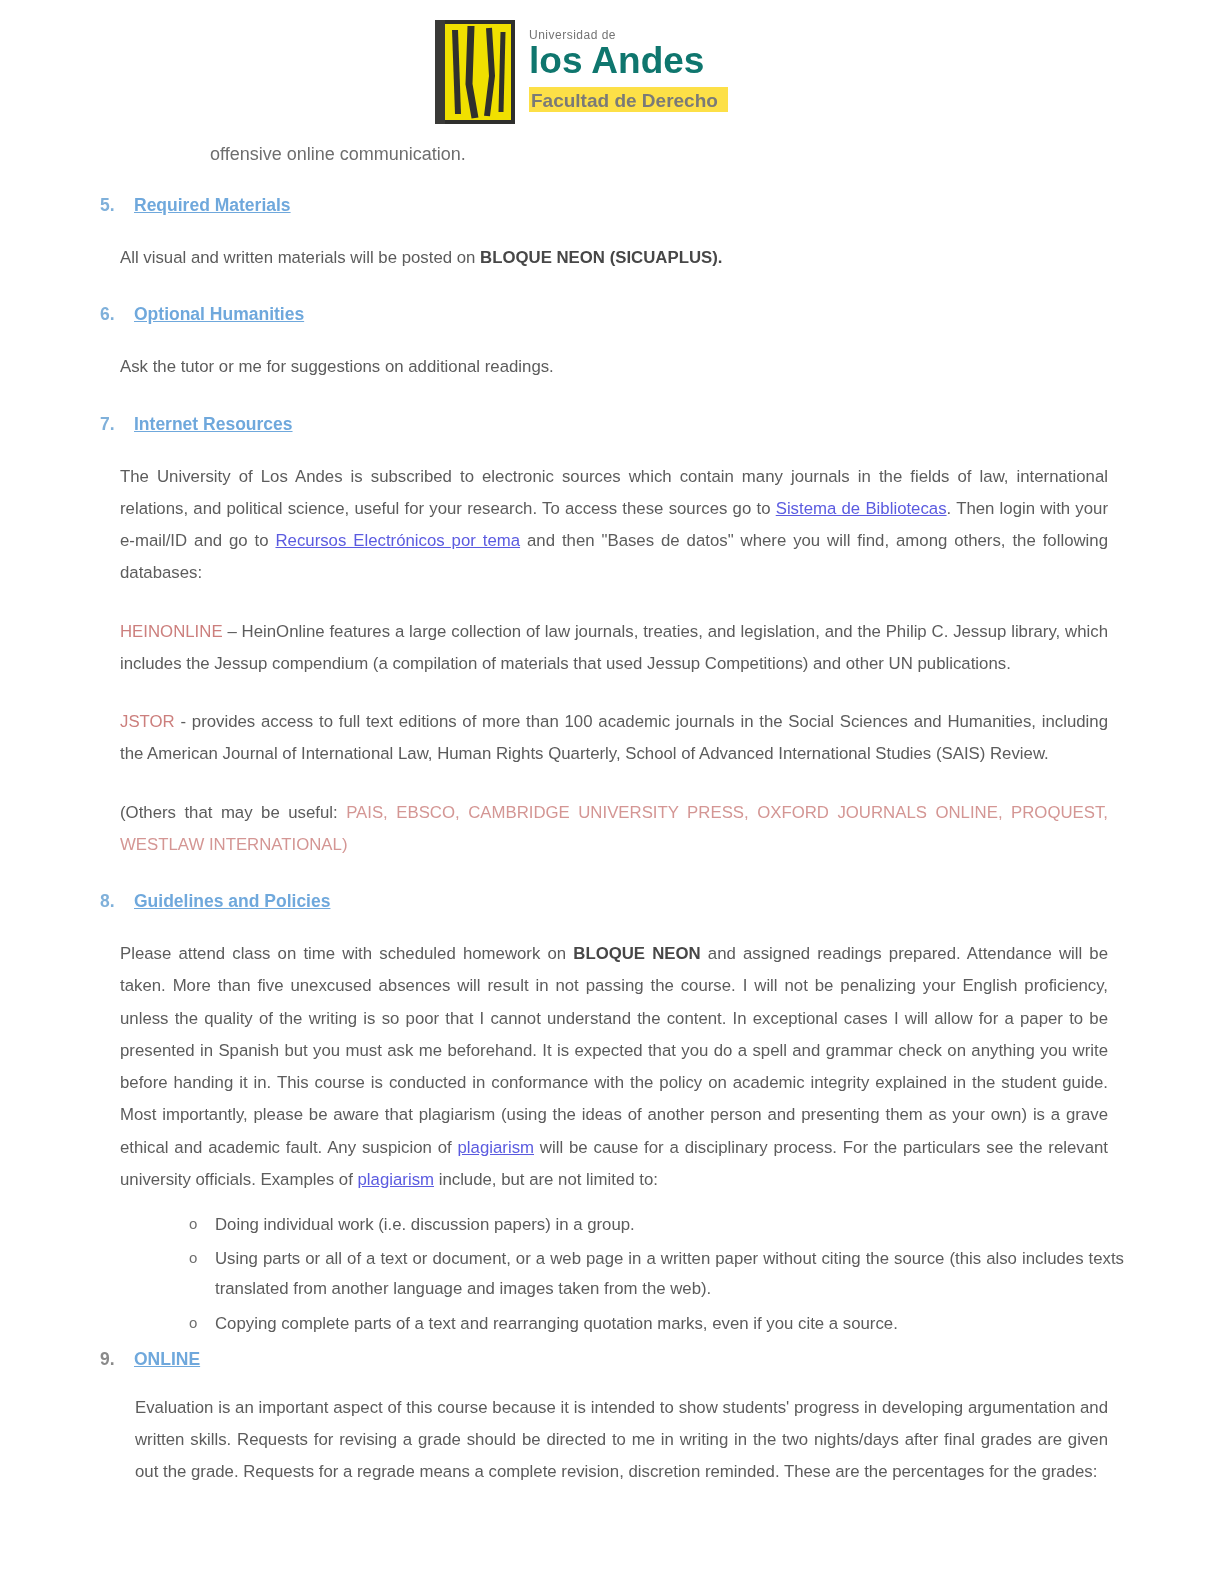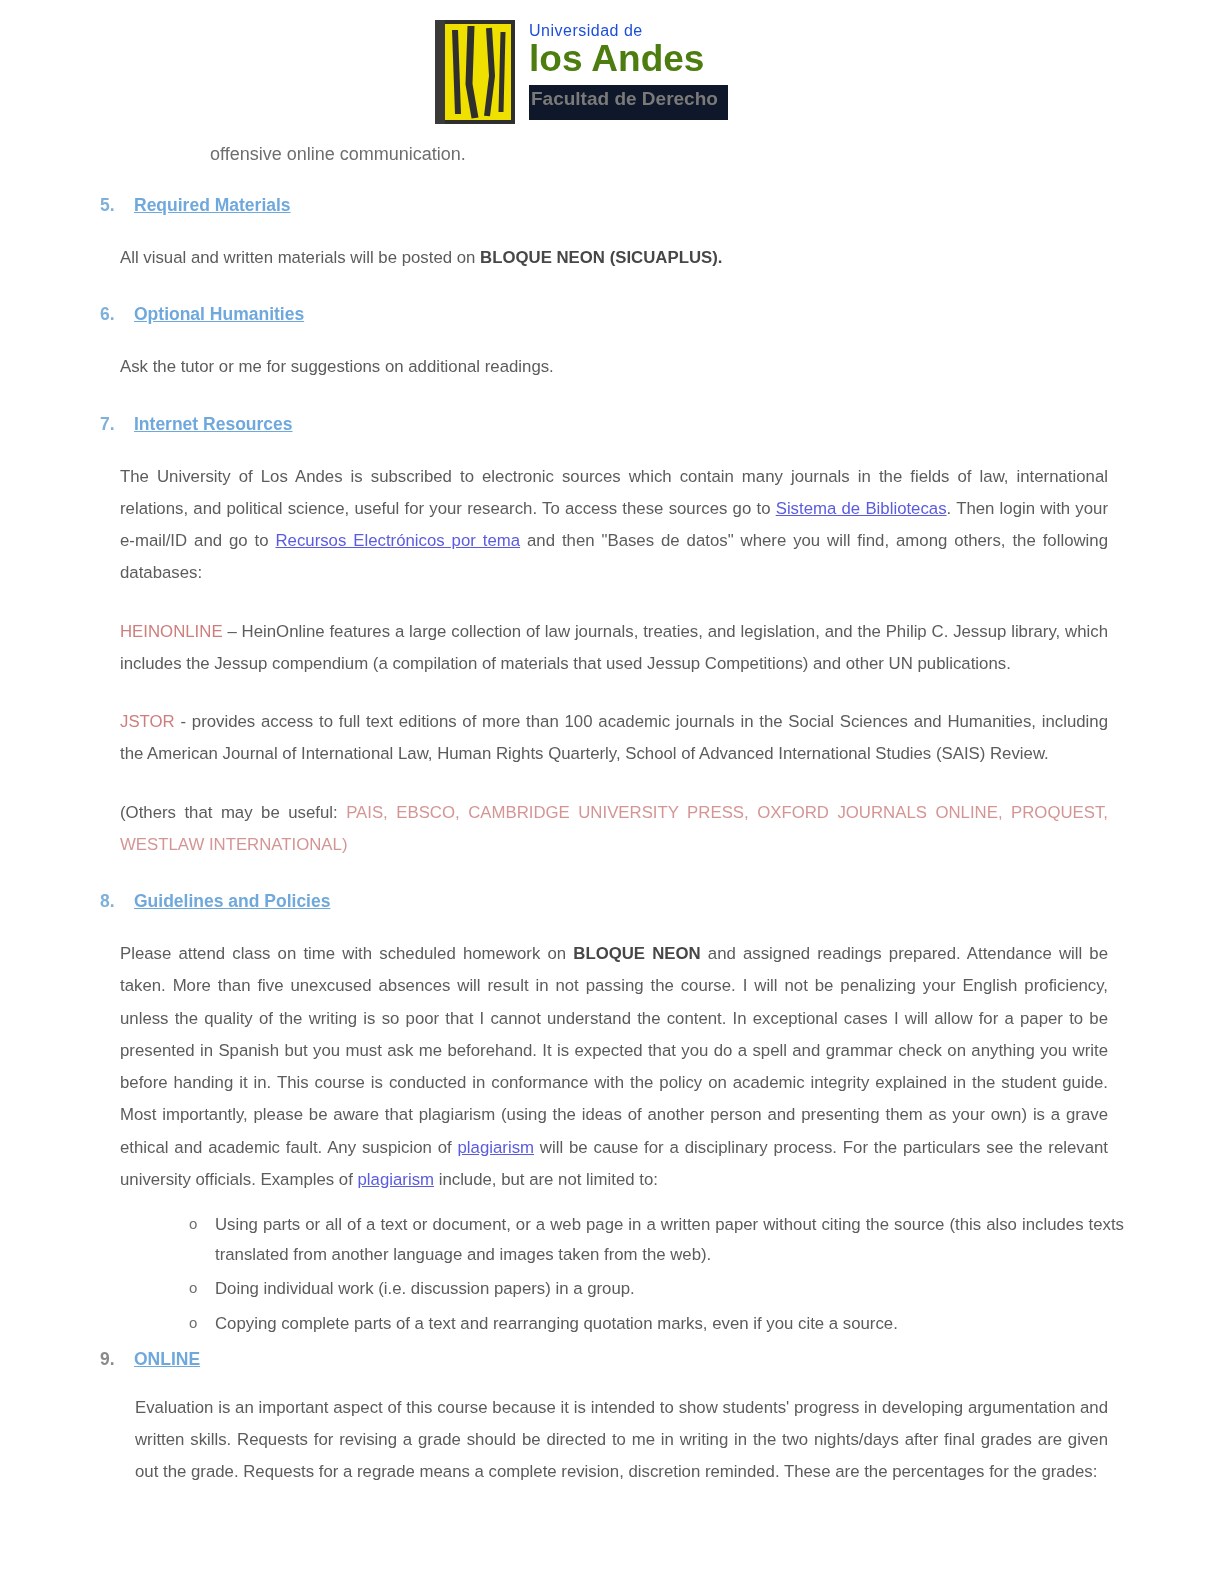--- a/index.html
+++ b/index.html
@@ -11,23 +11,23 @@
   }
   .page { padding:14px 100px 40px 100px; }
 
   
   .logo { display:flex; align-items:flex-start; margin-left:335px; height:122px; }
   .logo-mark { display:flex; height:104px; margin-top:6px; }
   .logo-bar { width:10px; background:#3a3a38; }
   .logo-box { width:66px; background:#f0e000; border:4px solid #2f2f2d; border-left:none; position:relative; }
   .logo-box svg { position:absolute; top:0; left:0; }
   .logo-text { margin-left:14px; }
-  .u-small { font-size:16px; color:#1d4ed8; letter-spacing:0.5px; margin-top:8px; }
-  .u-large { font-size:37px; font-weight:bold; color:#4d7c0f; line-height:1.05; }
-  .faculty-band { background:#0f172a; margin-top:6px; padding:3px 10px 10px 2px; }
+  .u-small { font-size:12px; color:#737373; letter-spacing:0.5px; margin-top:14px; }
+  .u-large { font-size:37px; font-weight:bold; color:#0f766e; line-height:1.05; }
+  .faculty-band { background:#fde047; margin-top:6px; padding:3px 10px 0 2px; }
   .faculty { font-size:19px; font-weight:bold; color:#7a7a78; }
 
   
   .fragment { margin:8px 0 0 110px; font-size:18px; color:#6e6e6e; }
 
   .heading { display:flex; align-items:baseline; margin:30px 0 0 0; }
   .h-num { color:#7fb0da; font-weight:bold; font-size:17.5px; width:34px; flex:none; }
   .h-num.gray { color:#8a8a8a; }
   .h-title { color:#6fa8dc; font-weight:bold; font-size:17.5px; text-decoration:underline; }
 
@@ -107,22 +107,22 @@
 
   <p class="para"><span>(Others that may be useful: </span><span class="red-caps">PAIS, EBSCO, CAMBRIDGE UNIVERSITY PRESS, OXFORD JOURNALS ONLINE, PROQUEST, WESTLAW INTERNATIONAL)</span></p>
 
   <div class="heading">
     <span class="h-num">8.</span>
     <span class="h-title">Guidelines and Policies</span>
   </div>
   <p class="para"><span>Please attend class on time with scheduled homework on </span><span class="bold-dark">BLOQUE NEON</span><span> and assigned readings prepared. Attendance will be taken. More than five unexcused absences will result in not passing the course. I will not be penalizing your English proficiency, unless the quality of the writing is so poor that I cannot understand the content. In exceptional cases I will allow for a paper to be presented in Spanish but you must ask me beforehand. It is expected that you do a spell and grammar check on anything you write before handing it in. This course is conducted in conformance with the policy on academic integrity explained in the student guide. Most importantly, please be aware that plagiarism (using the ideas of another person and presenting them as your own) is a grave ethical and academic fault. Any suspicion of </span><a class="link">plagiarism</a><span> will be cause for a disciplinary process. For the particulars see the relevant university officials. Examples of </span><a class="link">plagiarism</a><span> include, but are not limited to:</span></p>
 
   <ul class="plag-list">
+    <li>Doing individual work (i.e. discussion papers) in a group.</li>
     <li>Using parts or all of a text or document, or a web page in a written paper without citing the source (this also includes texts translated from another language and images taken from the web).</li>
-    <li>Doing individual work (i.e. discussion papers) in a group.</li>
     <li>Copying complete parts of a text and rearranging quotation marks, even if you cite a source.</li>
   </ul>
 
   <div class="heading" style="margin-top:10px;">
     <span class="h-num gray">9.</span>
     <span class="h-title">ONLINE</span>
   </div>
   <p class="para tight indent35">Evaluation is an important aspect of this course because it is intended to show students' progress in developing argumentation and written skills. Requests for revising a grade should be directed to me in writing in the two nights/days after final grades are given out the grade. Requests for a regrade means a complete revision, discretion reminded. These are the percentages for the grades:</p>
 
 </div>

